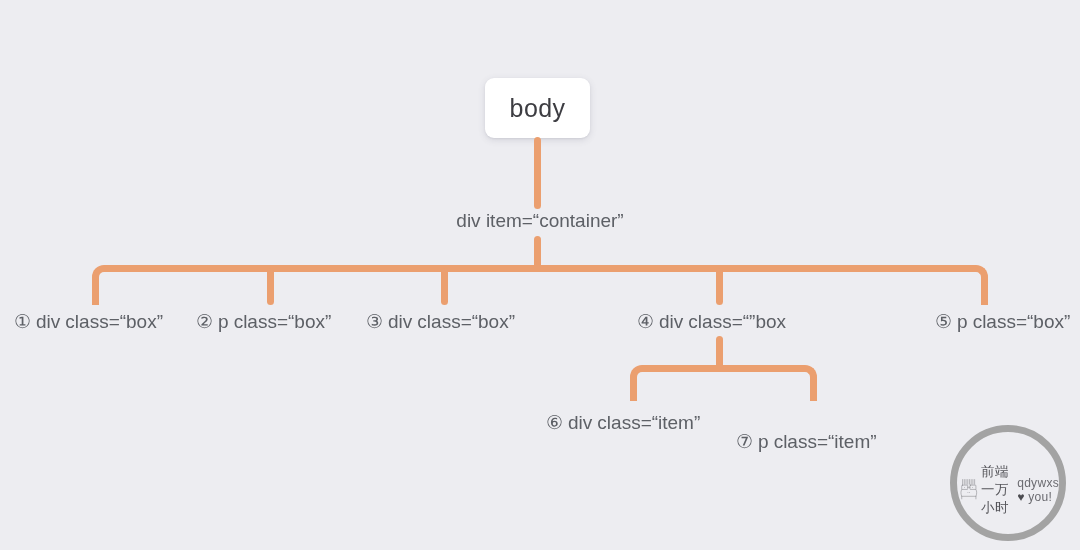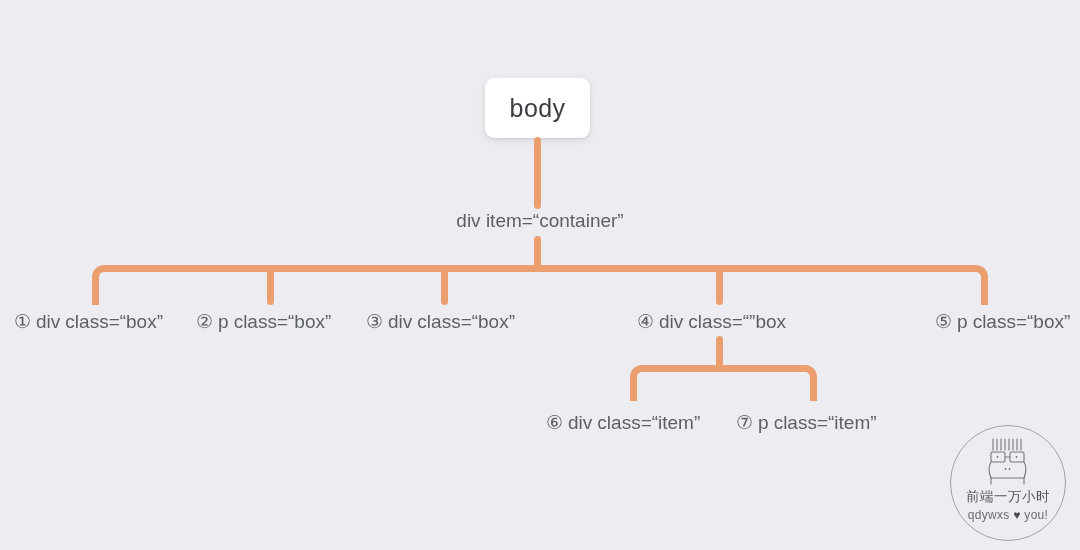--- a/index.html
+++ b/index.html
@@ -97,23 +97,23 @@
   }
 
   
   .watermark {
     position: absolute;
     left: 950px;
     top: 425px;
     width: 116px;
     height: 116px;
     border-radius: 50%;
-    border: 1px solid #a3a3a3;
+    border: 7px solid #a3a3a3;
     display: flex;
-    flex-direction: column;
+    flex-direction: row;
     align-items: center;
     justify-content: flex-start;
     box-sizing: border-box;
     padding-top: 11px;
   }
   .wm-face { width: 56px; height: 48px; }
   .wm-title {
     margin-top: 3px;
     font-size: 13.5px;
     color: #55555a;
@@ -170,21 +170,21 @@
   </div>
 
   <div class="conn v" style="left:716px; top:336px; height:36px;"></div>
 
   <div class="bus-sub"></div>
 
   <div class="node-label" style="left:546px; top:411px;">
     <span class="num">⑥</span><span class="gap"></span><span>div</span><span class="gap"></span><span>class=“item”</span>
   </div>
 
-  <div class="node-label" style="left:736px; top:411px;">
+  <div class="node-label" style="left:736px; top:430px;">
     <span class="num">⑦</span><span class="gap"></span><span>p</span><span class="gap"></span><span>class=“item”</span>
   </div>
 
   <div class="watermark">
     <svg class="wm-face" viewBox="0 0 56 48">
       <g stroke="#74747a" stroke-width="1.1" fill="none" stroke-linecap="round">
         <line x1="13" y1="2" x2="13" y2="13"></line>
         <line x1="17" y1="2" x2="17" y2="13"></line>
         <line x1="21" y1="2" x2="21" y2="13"></line>
         <line x1="25" y1="2" x2="25" y2="13"></line>

